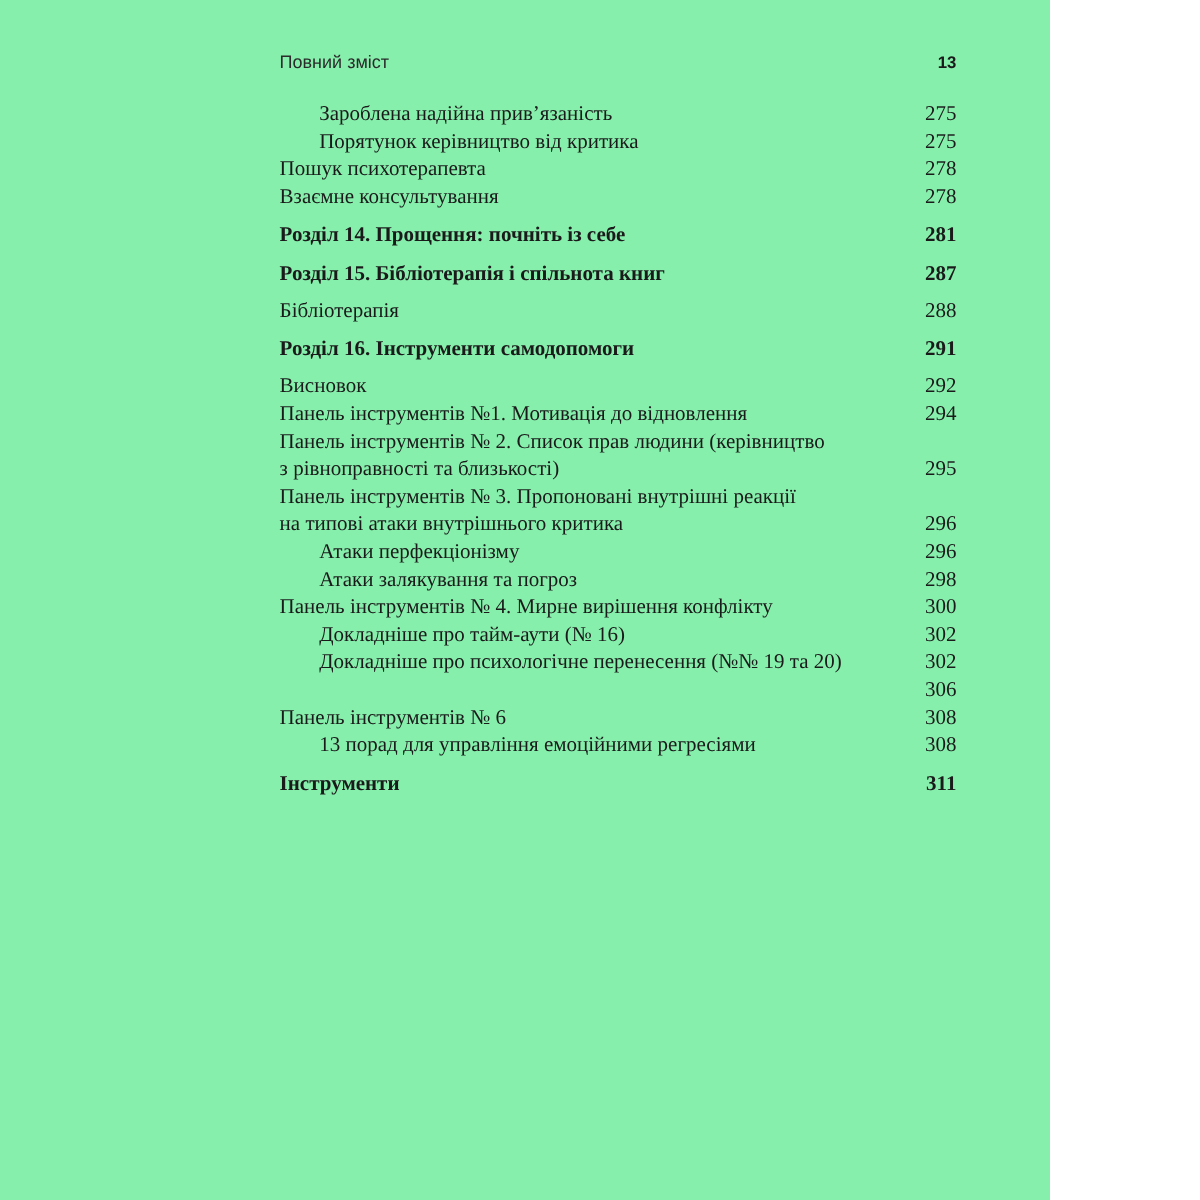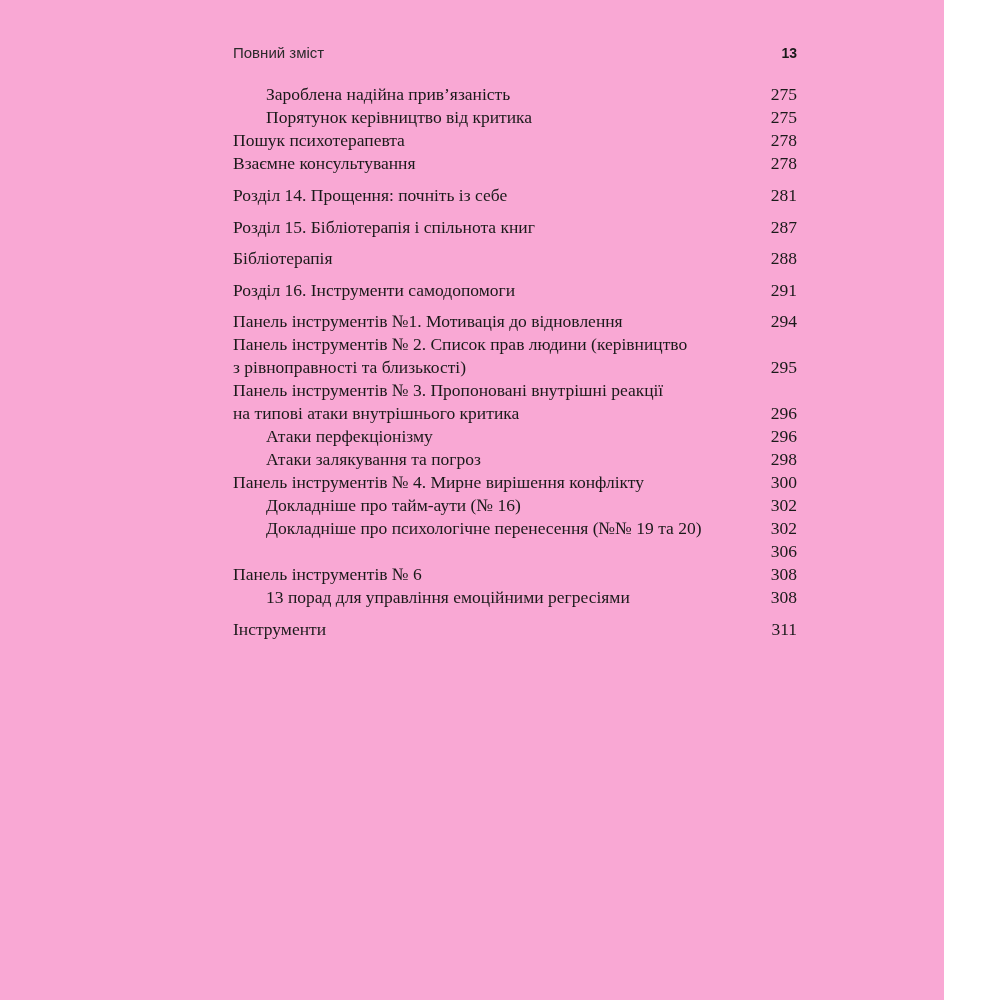--- a/index.html
+++ b/index.html
@@ -2,23 +2,23 @@
 <html><head>
 <meta charset="utf-8">
 <style>
   html, body {
     margin: 0;
     padding: 0;
     background: #ffffff;
   }
   .page {
     position: relative;
-    width: 944px;
+    width: 875px;
     height: 1000px;
-    background: #f9a8d4;
+    background: #86efac;
     overflow: hidden;
   }
   .content {
     position: absolute;
     left: 233px;
     top: 44px;
     width: 564px;
     font-family: "Liberation Serif", serif;
     color: #1a1a1a;
   }
@@ -52,21 +52,21 @@
     white-space: pre-line;
   }
   .toc-entry .toc-entry-page {
     margin-left: auto;
     padding-left: 14px;
     text-align: right;
   }
   .toc-entry.lvl1 { padding-left: 0; }
   .toc-entry.lvl2 .toc-entry-text { padding-left: 33px; text-align: center; }
   .toc-entry.chapter {
-    font-weight: normal;
+    font-weight: bold;
     margin-top: 9px;
     margin-bottom: 8px;
     align-items: flex-end;
   }
 </style>
 </head>
 <body>
 
 <div class="page">
   <div class="content">
@@ -101,20 +101,24 @@
           <span class="toc-entry-text">Розділ 15. Бібліотерапія і спільнота книг</span>
           <span class="toc-entry-page">287</span>
         </div>
         <div class="toc-entry lvl1">
           <span class="toc-entry-text">Бібліотерапія</span>
           <span class="toc-entry-page">288</span>
         </div>
         <div class="toc-entry chapter">
           <span class="toc-entry-text">Розділ 16. Інструменти самодопомоги</span>
           <span class="toc-entry-page">291</span>
+        </div>
+        <div class="toc-entry lvl1">
+          <span class="toc-entry-text">Висновок</span>
+          <span class="toc-entry-page">292</span>
         </div>
         <div class="toc-entry lvl1">
           <span class="toc-entry-text">Панель інструментів №1. Мотивація до відновлення</span>
           <span class="toc-entry-page">294</span>
         </div>
         <div class="toc-entry lvl1">
           <span class="toc-entry-text">Панель інструментів № 2. Список прав людини (керівництво
 з рівноправності та близькості)</span>
           <span class="toc-entry-page">295</span>
         </div>

